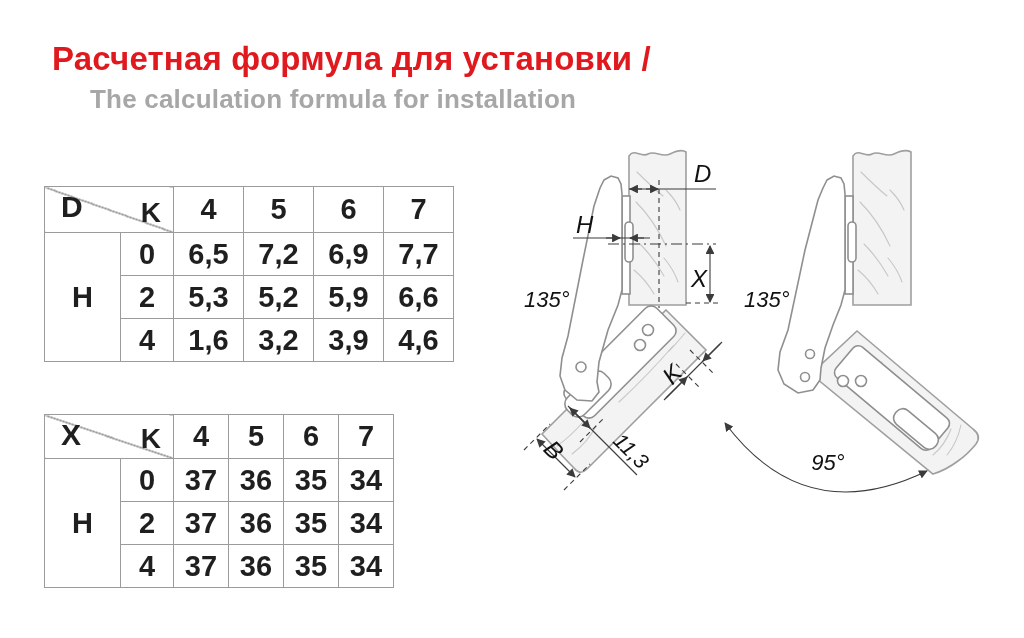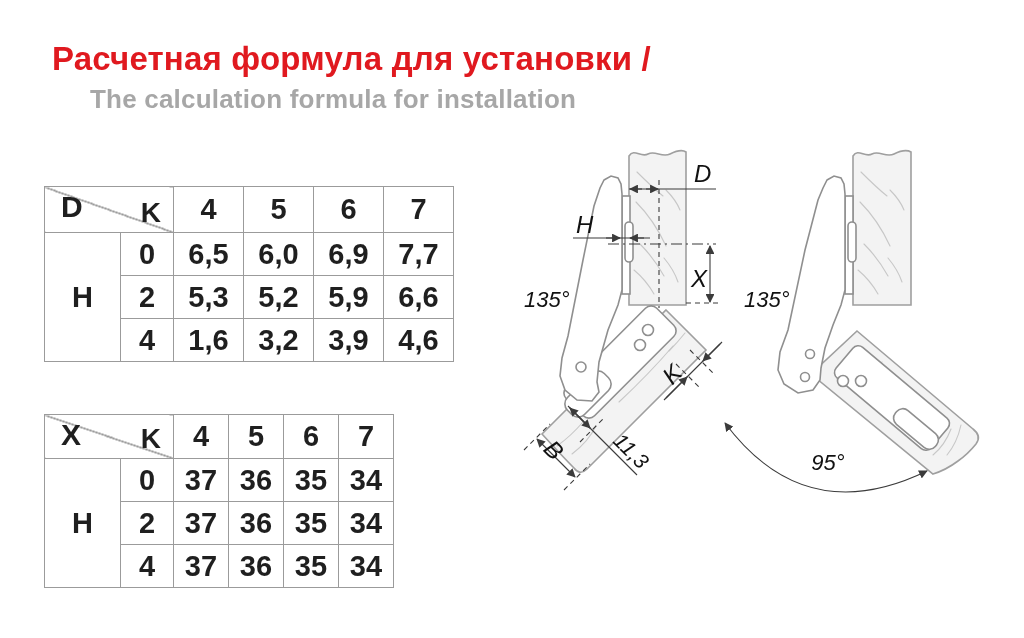--- a/index.html
+++ b/index.html
@@ -67,21 +67,21 @@
       </td>
       <td class="hd">4</td>
       <td class="hd">5</td>
       <td class="hd">6</td>
       <td class="hd">7</td>
     </tr>
     <tr style="height:43px">
       <td class="rg" rowspan="3">H</td>
       <td class="hd">0</td>
       <td class="val">6,5</td>
-      <td class="val">6,0</td>
+      <td class="val">7,2</td>
       <td class="val">6,9</td>
       <td class="val">7,7</td>
     </tr>
     <tr style="height:43px">
       <td class="hd">2</td>
       <td class="val">5,3</td>
       <td class="val">5,2</td>
       <td class="val">5,9</td>
       <td class="val">6,6</td>
     </tr>

